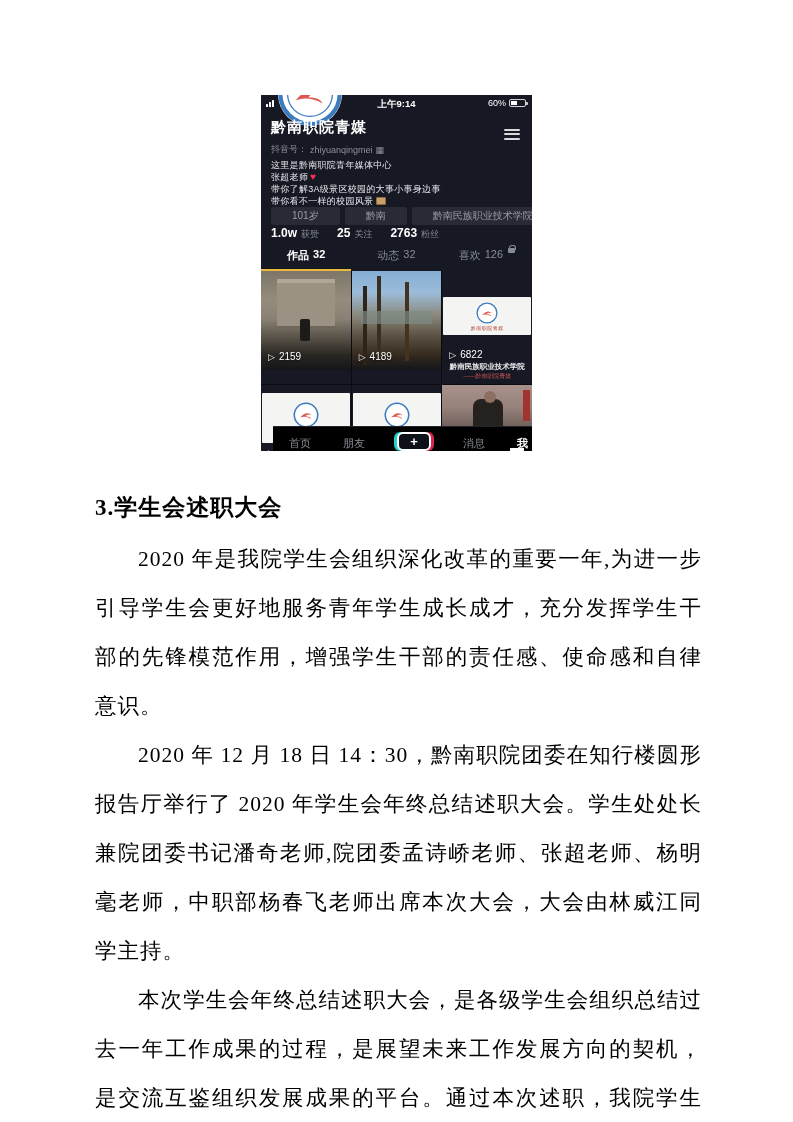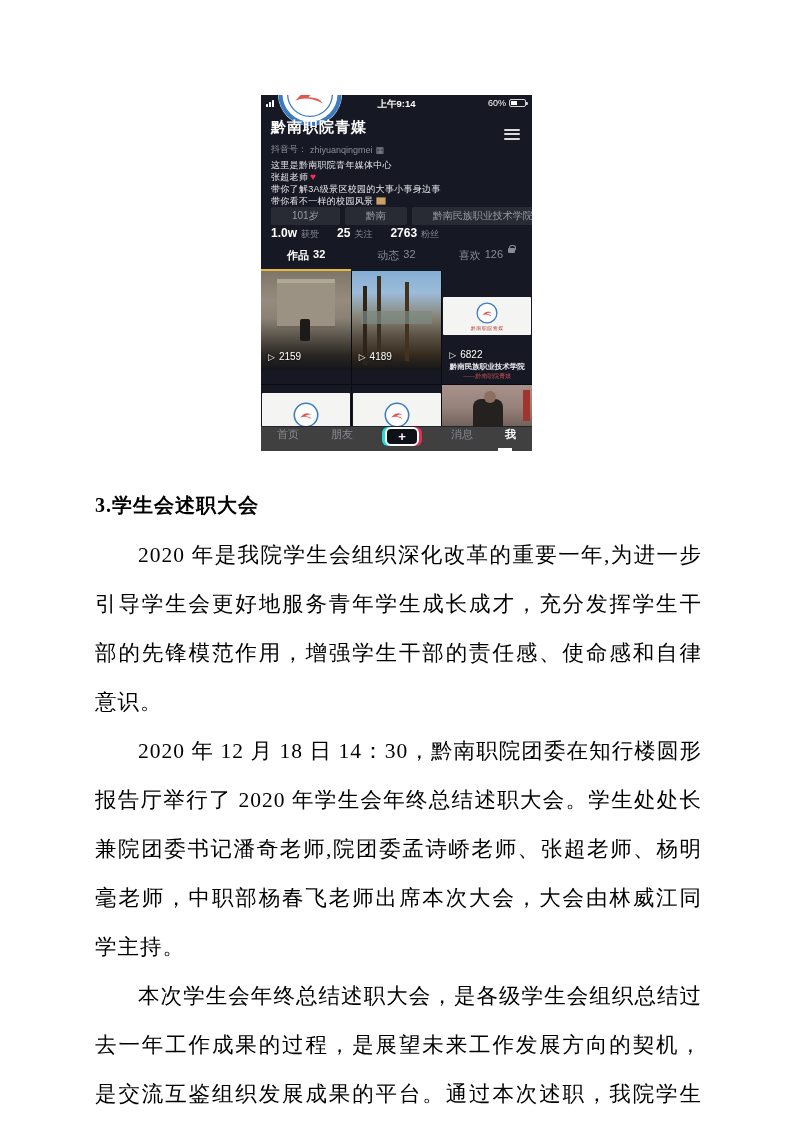--- a/index.html
+++ b/index.html
@@ -81,32 +81,32 @@
   .card { position:absolute; left:1px; width:88px; background:#f4f4f2; border-radius:1px;
     display:flex; flex-direction:column; align-items:center; justify-content:center; gap:1px; }
   .card-r1 { top:26px; height:38px; } .card-r2 { top:8px; height:50px; }
   .card svg { width:22px; height:22px; }
   .card-r2 svg { width:26px; height:26px; }
   .cardtxt { font-size:5px; color:#b03a2e; letter-spacing:.5px; white-space:nowrap; }
 
   .cap1 { position:absolute; left:0; right:0; top:91px; text-align:center; font-size:7.5px; font-weight:bold; color:#e9eaee; white-space:nowrap; }
   .cap2 { position:absolute; left:0; right:0; top:101px; text-align:center; font-size:6px; color:#c05050; white-space:nowrap; }
 
-  .navbar { position:absolute; left:0; bottom:0; width:100%; height:25px; background:#404040; border-top:1px solid #23252e;
-    display:flex; align-items:flex-start; justify-content:space-between; padding:0 16px; }
+  .navbar { position:absolute; left:12px; bottom:0; width:100%; height:25px; background:#000000; border-top:1px solid #23252e;
+    display:flex; align-items:flex-end; justify-content:space-between; padding:0 16px; }
   .nav-item { font-size:11px; color:#878b93; cursor:pointer; }
   .nav-item.active { color:#fff; font-weight:bold; }
   .plus-btn { position:relative; width:34px; height:19px; background:#0f1118; border:2px solid #fff; border-radius:6px;
     box-shadow:-3px 0 0 rgba(37,244,238,.85), 3px 0 0 rgba(254,44,85,.85);
     display:flex; align-items:center; justify-content:center; color:#fff; font-size:13px; font-weight:bold; line-height:1; cursor:pointer; }
   .me-dash { position:absolute; right:20px; bottom:0; width:14px; height:3px; background:#fff; }
 
   
   .doc { position:absolute; left:95px; top:492px; width:607px; color:#000; }
-  .doc h3 { font-size:20px; font-weight:bold; letter-spacing:1px; margin-bottom:12px; }
+  .doc h3 { font-size:23px; font-weight:bold; letter-spacing:1px; margin-bottom:12px; }
   .doc p { font-size:21.5px; line-height:49px; text-indent:2em; text-align:justify; text-justify:inter-character; letter-spacing:1px; }
 </style>
 </head>
 <body>
 
 <div class="page">
 
   <div class="phone">
 
     <div class="statusbar">

